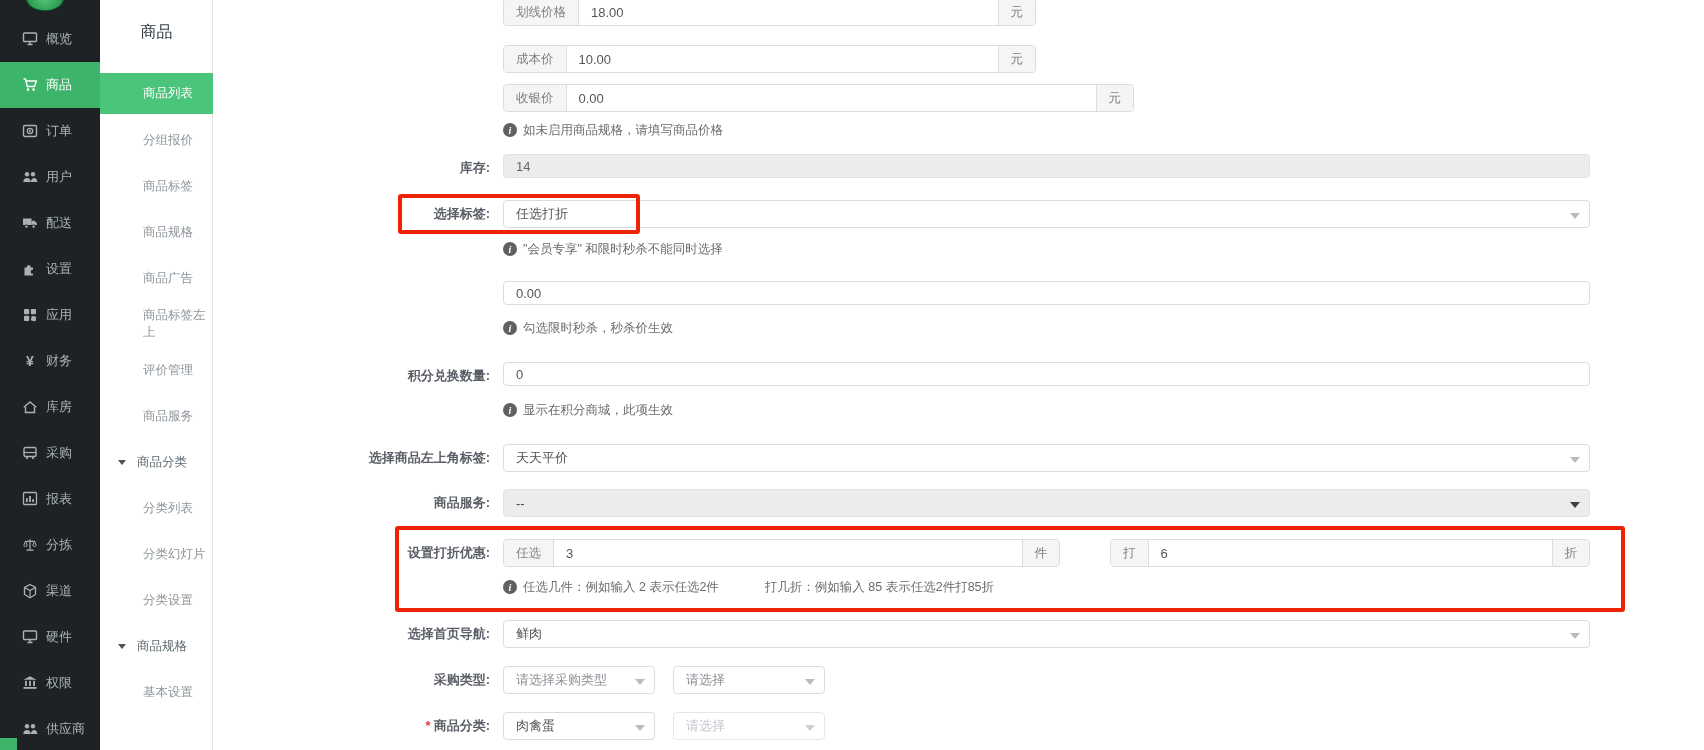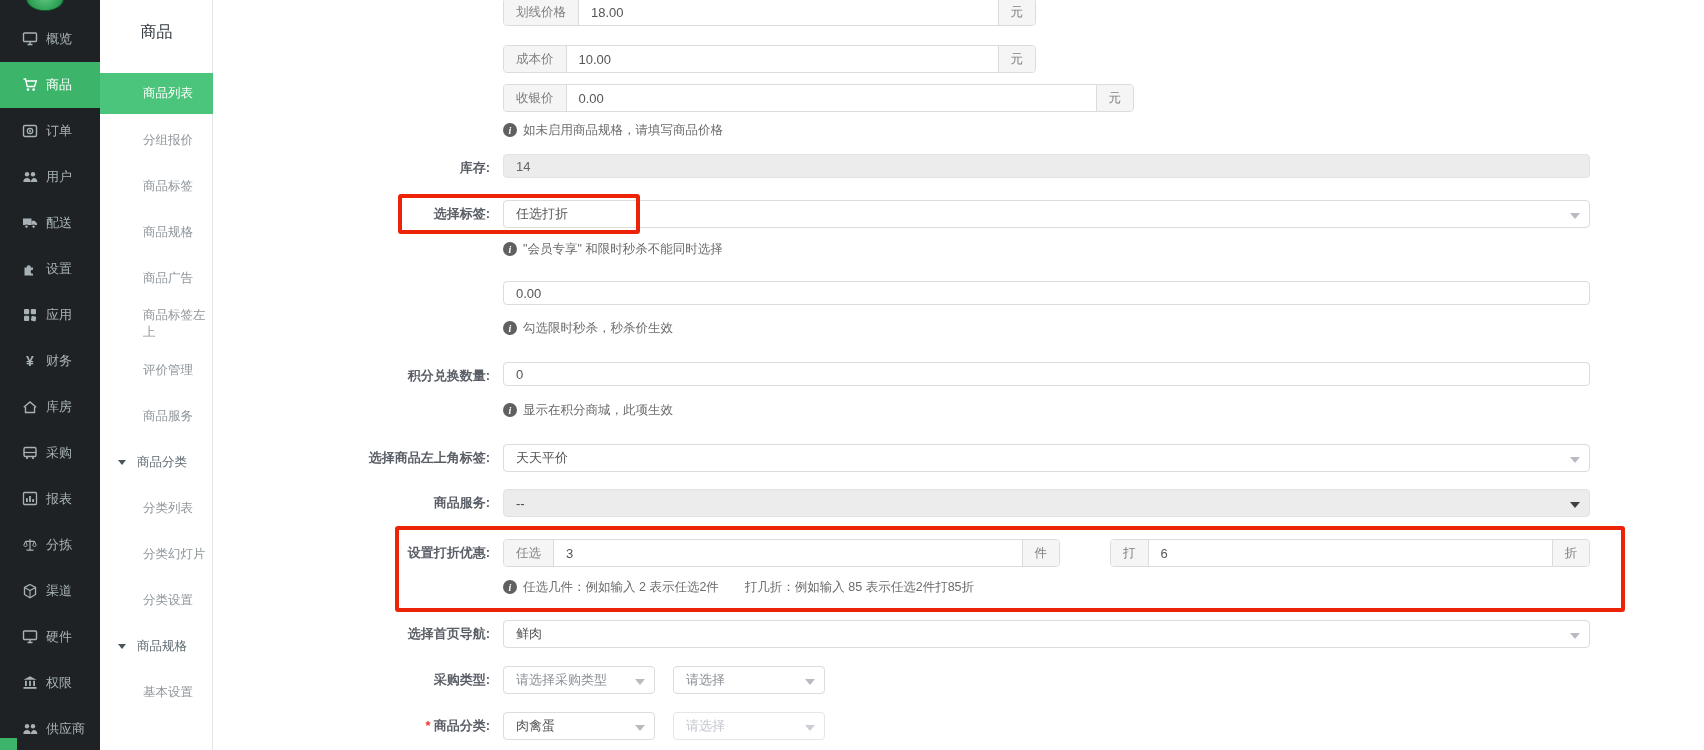--- a/index.html
+++ b/index.html
@@ -57,21 +57,21 @@
   .sel .caret.dark { border-top-color:#3d4145; }
   .sel.ph { color:#8a9096; }
   .sel.disabled { color:#c3c7cf; border-color:#e6e6e6; }
   .sel.disabled .caret { border-top-color:#ccd0d6; }
 
   .hint { position:absolute; left:503px; height:16px; display:flex; align-items:center; gap:6px;
           font-size:12.5px; color:#6b6b6b; white-space:nowrap; }
   .info-i { width:14px; height:14px; border-radius:50%; background:#606060; color:#fff; font-size:10px;
             font-weight:bold; display:flex; align-items:center; justify-content:center; flex:0 0 14px;
             font-family:"Liberation Serif","DejaVu Serif",serif; font-style:italic; }
-  .hint .gap2 { margin-left:20px; }
+  .hint .gap2 { margin-left:40px; }
 
   .redbox { position:absolute; border:4px solid #ed2308; border-radius:3px; pointer-events:none; }
   svg { display:block; }
 </style>
 </head>
 <body>
 
 <div class="screen">
 
   <div class="sidebar">

